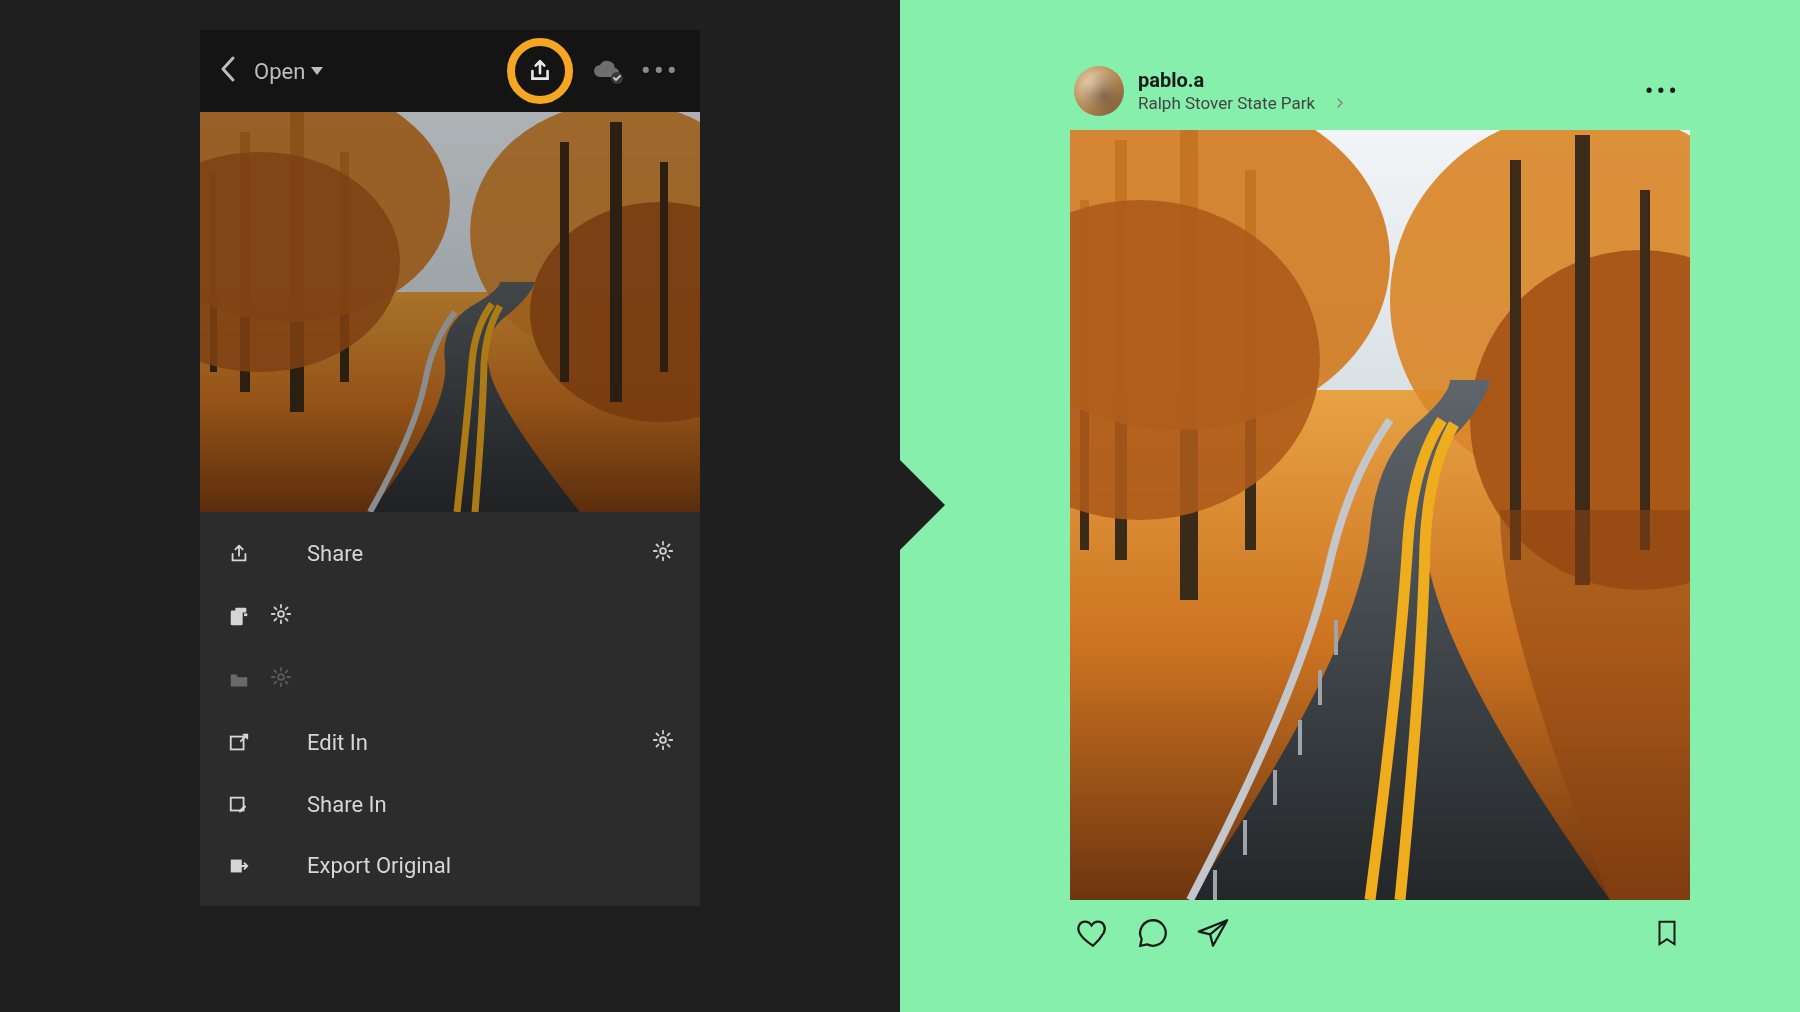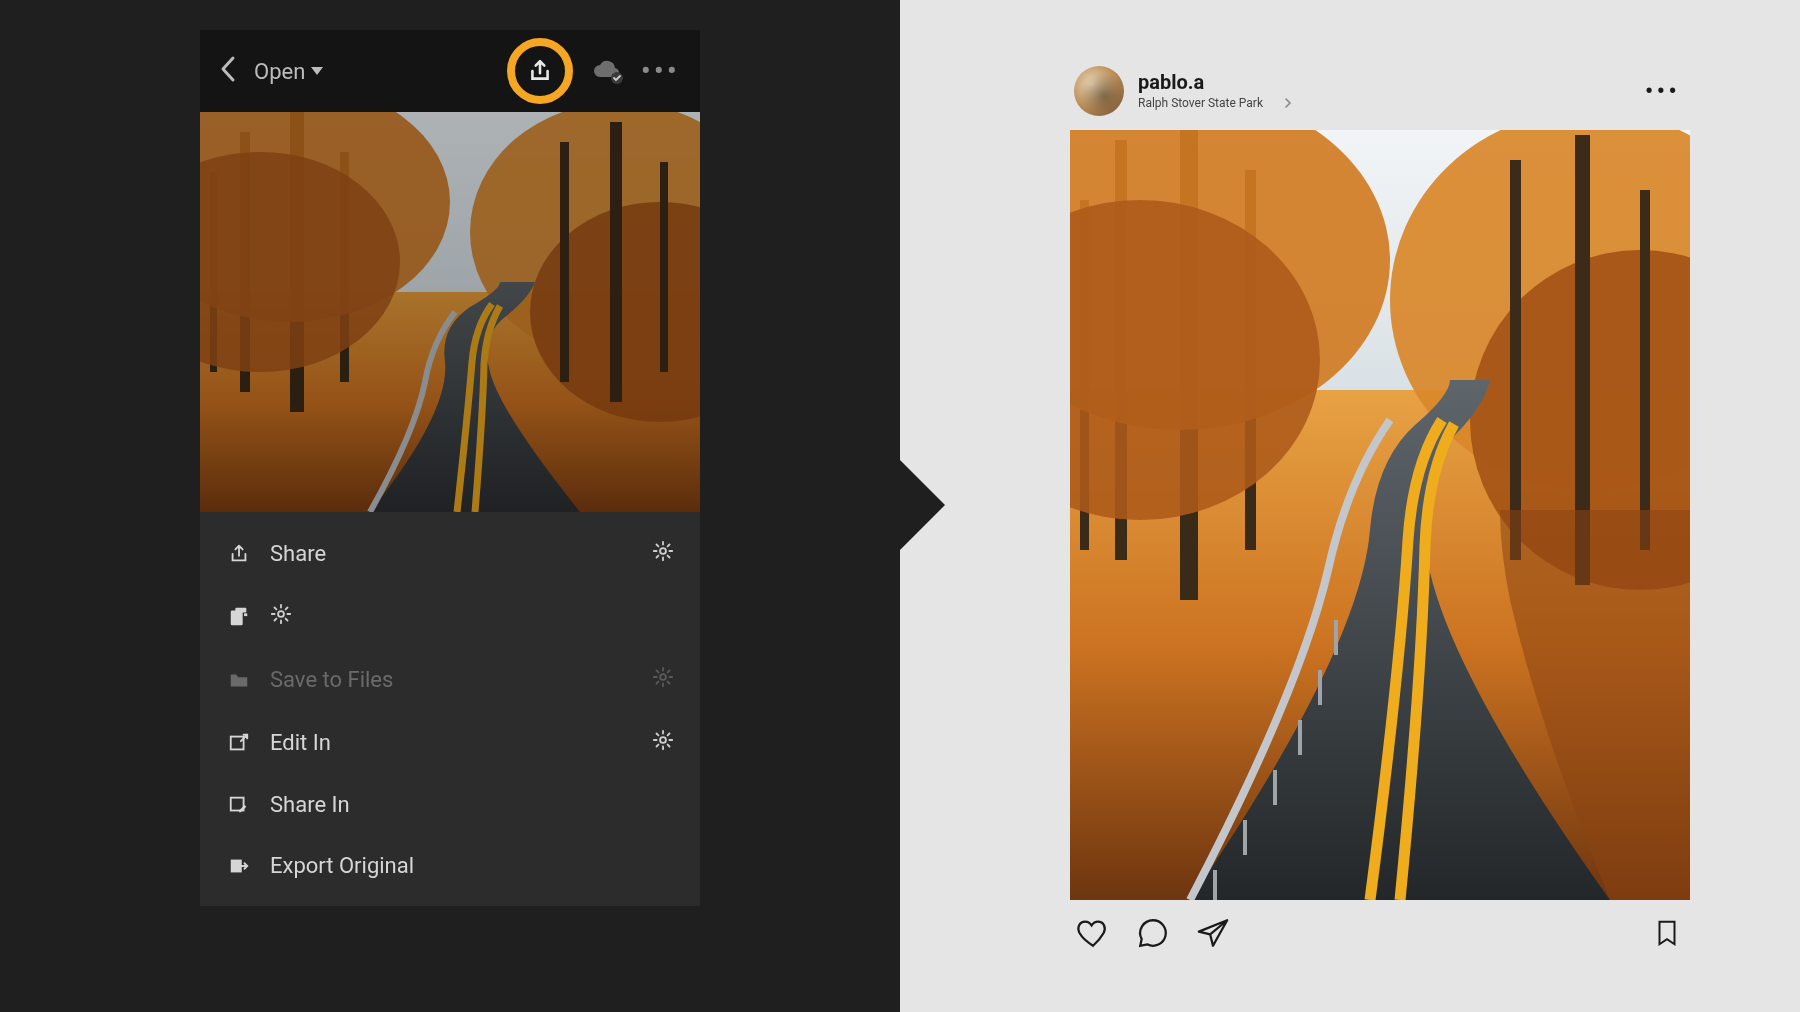--- a/index.html
+++ b/index.html
@@ -16,21 +16,21 @@
     height: 1012px;
     background: #1f1f1f;
     display: flex;
     align-items: flex-start;
     justify-content: center;
     padding-top: 30px;
   }
   .right-panel {
     width: 900px;
     height: 1012px;
-    background: #e5e5e5;
+    background: #86efac;
     display: flex;
     align-items: flex-start;
     justify-content: center;
     padding-top: 60px;
     padding-left: 60px;
   }
   
   .transition-arrow {
     position: absolute;
     left: 900px;
@@ -101,21 +101,21 @@
   .lr-item {
     display: flex;
     align-items: center;
     padding: 18px 26px;
     gap: 18px;
     color: #d6d6d6;
     font-size: 22px;
   }
   .lr-item.disabled { color: #6a6a6a; }
   .lr-item-icon { width: 26px; display:flex; align-items:center; justify-content:center; }
-  .lr-item-label { flex: 1; }
+  .lr-item-label { flex: 1; margin-left: 37px; }
   .lr-item-gear { color: #cfcfcf; }
   .lr-item.disabled .lr-item-gear { color: #5a5a5a; }
 
   
   .ig-card { width: 620px; }
   .ig-header {
     display: flex;
     align-items: center;
     gap: 14px;
     padding: 6px 4px 14px 4px;
@@ -125,21 +125,21 @@
     background: radial-gradient(circle at 35% 35%, #e8d2b0, #b88a56 55%, #7a5530);
     position: relative;
     overflow: hidden;
   }
   .ig-avatar::after{
     content:""; position:absolute; inset:0;
     background: radial-gradient(ellipse at 60% 60%, rgba(0,0,0,.35), transparent 55%);
   }
   .ig-name-block { flex:1; line-height:1.25; }
   .ig-username { font-weight:700; font-size:20px; color:#1a1a1a; }
-  .ig-location { font-size:12px; color:#444; display:flex; align-items:center; gap:20px; }
+  .ig-location { font-size:17px; color:#444; display:flex; align-items:center; gap:20px; }
   .ig-chevron { color:#888; font-size:14px; }
   .ig-header-more { color:#1a1a1a; font-size:26px; letter-spacing:3px; padding-right:6px; }
 
   .ig-photo {
     width: 620px;
     height: 770px;
     position: relative;
     overflow:hidden;
   }
 
@@ -275,21 +275,20 @@
             </svg>
         </span>
       </div>
 
       <div class="lr-item disabled">
         <span class="lr-item-icon">
           <svg width="22" height="22" viewBox="0 0 24 24">
               <path d="M3 6h6l2 3h10v10H3z" fill="currentColor"></path>
             </svg>
         </span>
-        <span class="lr-item-label">Save to Files</span>
         <span class="lr-item-gear">
           <svg width="22" height="22" viewBox="0 0 24 24">
               <circle cx="12" cy="12" r="3.2" fill="none" stroke="currentColor" stroke-width="2"></circle>
               <path d="M12 2v3M12 19v3M2 12h3M19 12h3M4.9 4.9l2.1 2.1M17 17l2.1 2.1M19.1 4.9L17 7M7 17l-2.1 2.1" stroke="currentColor" stroke-width="2" stroke-linecap="round"></path>
             </svg>
         </span>
       </div>
 
       <div class="lr-item">
         <span class="lr-item-icon">

